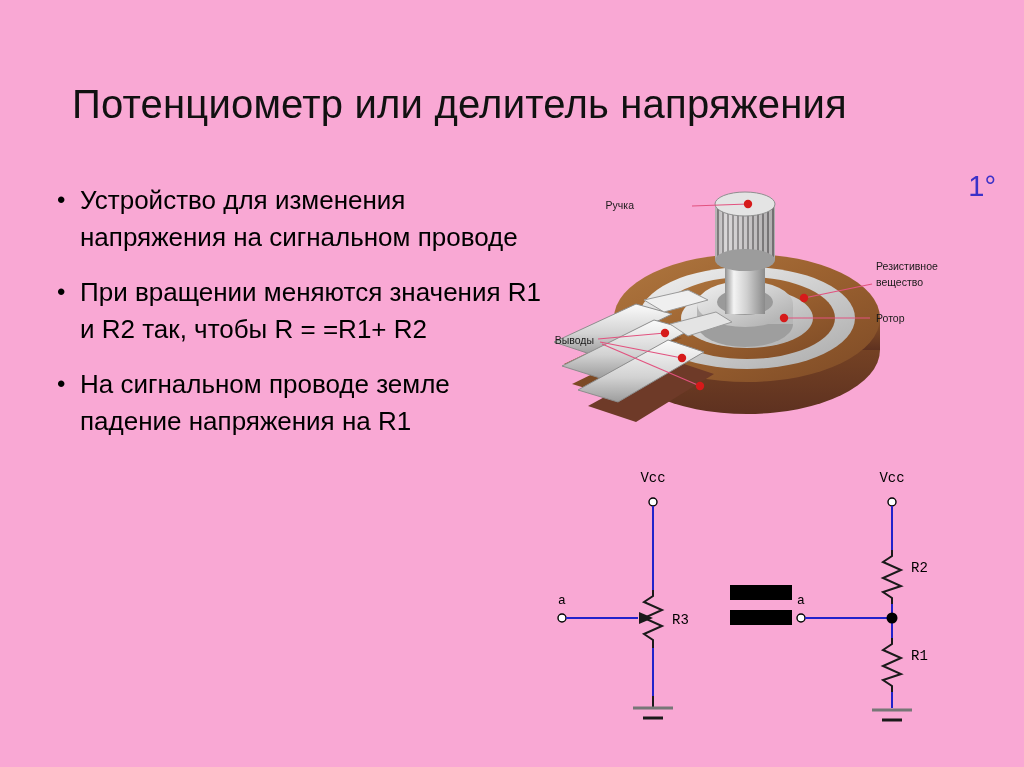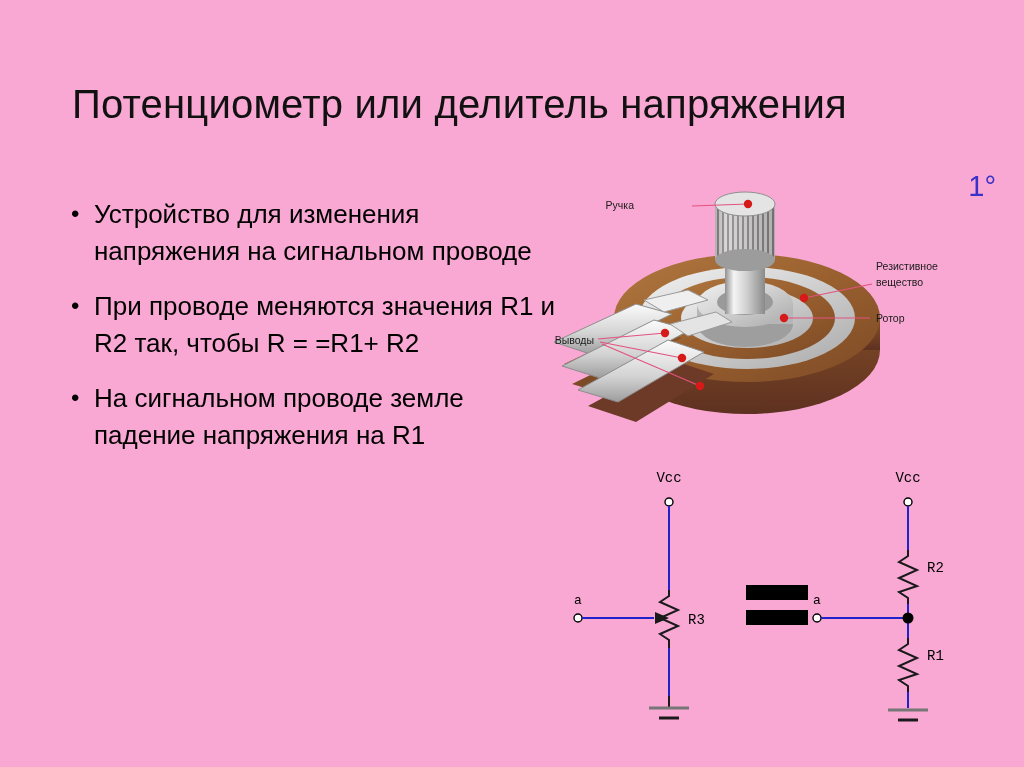--- a/index.html
+++ b/index.html
@@ -33,21 +33,21 @@
     color: #111111;
     white-space: nowrap;
   }
 
   
   #bullet-list {
     position: absolute;
     left: 46px;
     top: 180px;
     width: 510px;
-    margin: 16px;
+    margin: 2px;
     padding: 0;
     list-style: none;
   }
   .bullet-item {
     position: relative;
     padding-left: 32px;
     margin-bottom: 18px;
     font-size: 26px;
     line-height: 37px;
     color: #000000;
@@ -84,21 +84,21 @@
   #pot-illustration svg { display: block; }
   .callout-text {
     font-family: "Liberation Sans", sans-serif;
     font-size: 10.5px;
     fill: #1a1a1a;
   }
 
   
   #circuits {
     position: absolute;
-    left: 556px;
+    left: 540px;
     top: 452px;
     width: 468px;
     height: 290px;
   }
   #circuits svg { display: block; }
   .ckt-label {
     font-family: "Liberation Mono", "DejaVu Sans Mono", monospace;
     font-size: 14px;
     fill: #000000;
   }
@@ -115,21 +115,21 @@
 
   <div id="slide-title">Потенциометр или делитель напряжения</div>
 
   <div id="degree-badge">1°</div>
 
   <ul id="bullet-list">
     <li class="bullet-item">
       <span>Устройство для изменения напряжения на сигнальном проводе</span>
     </li>
     <li class="bullet-item">
-      <span>При проводе меняются значения R1 и R2 так, чтобы R = =R1+ R2</span>
+      <span>При вращении меняются значения R1 и R2 так, чтобы R = =R1+ R2</span>
     </li>
     <li class="bullet-item">
       <span>На сигнальном проводе земле падение напряжения на R1</span>
     </li>
   </ul>
 
   <div id="pot-illustration">
     <svg width="470" height="280" viewBox="0 0 470 280" xmlns="http://www.w3.org/2000/svg">
       <defs>
         <linearGradient id="gRingTop" x1="0" y1="0" x2="1" y2="1">

